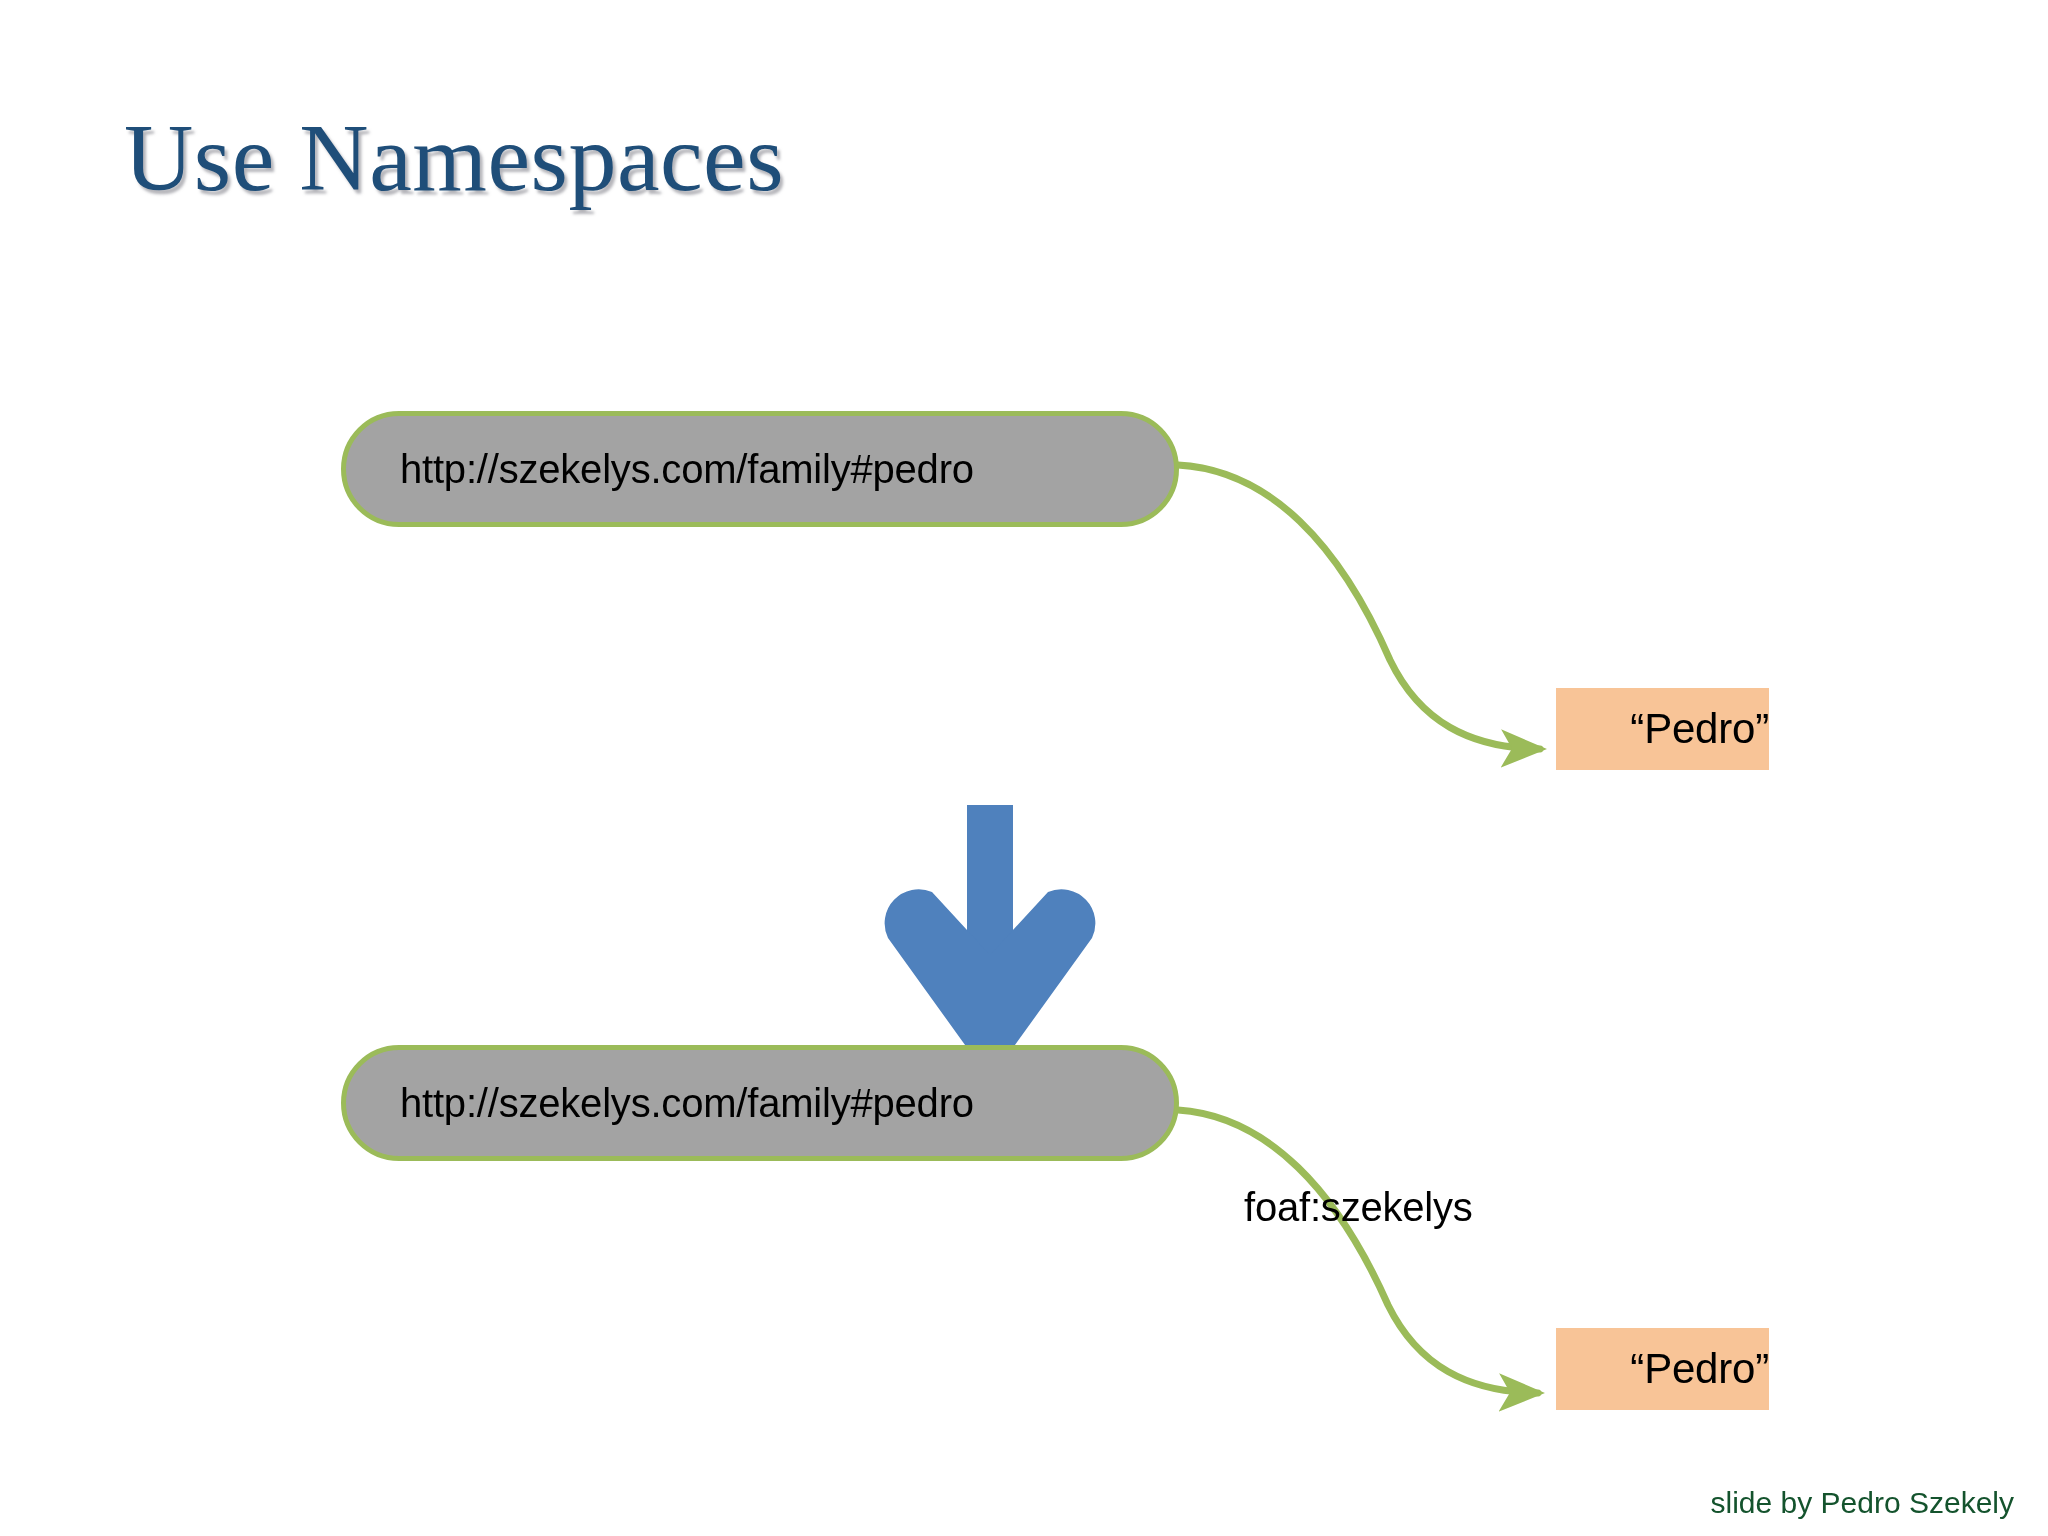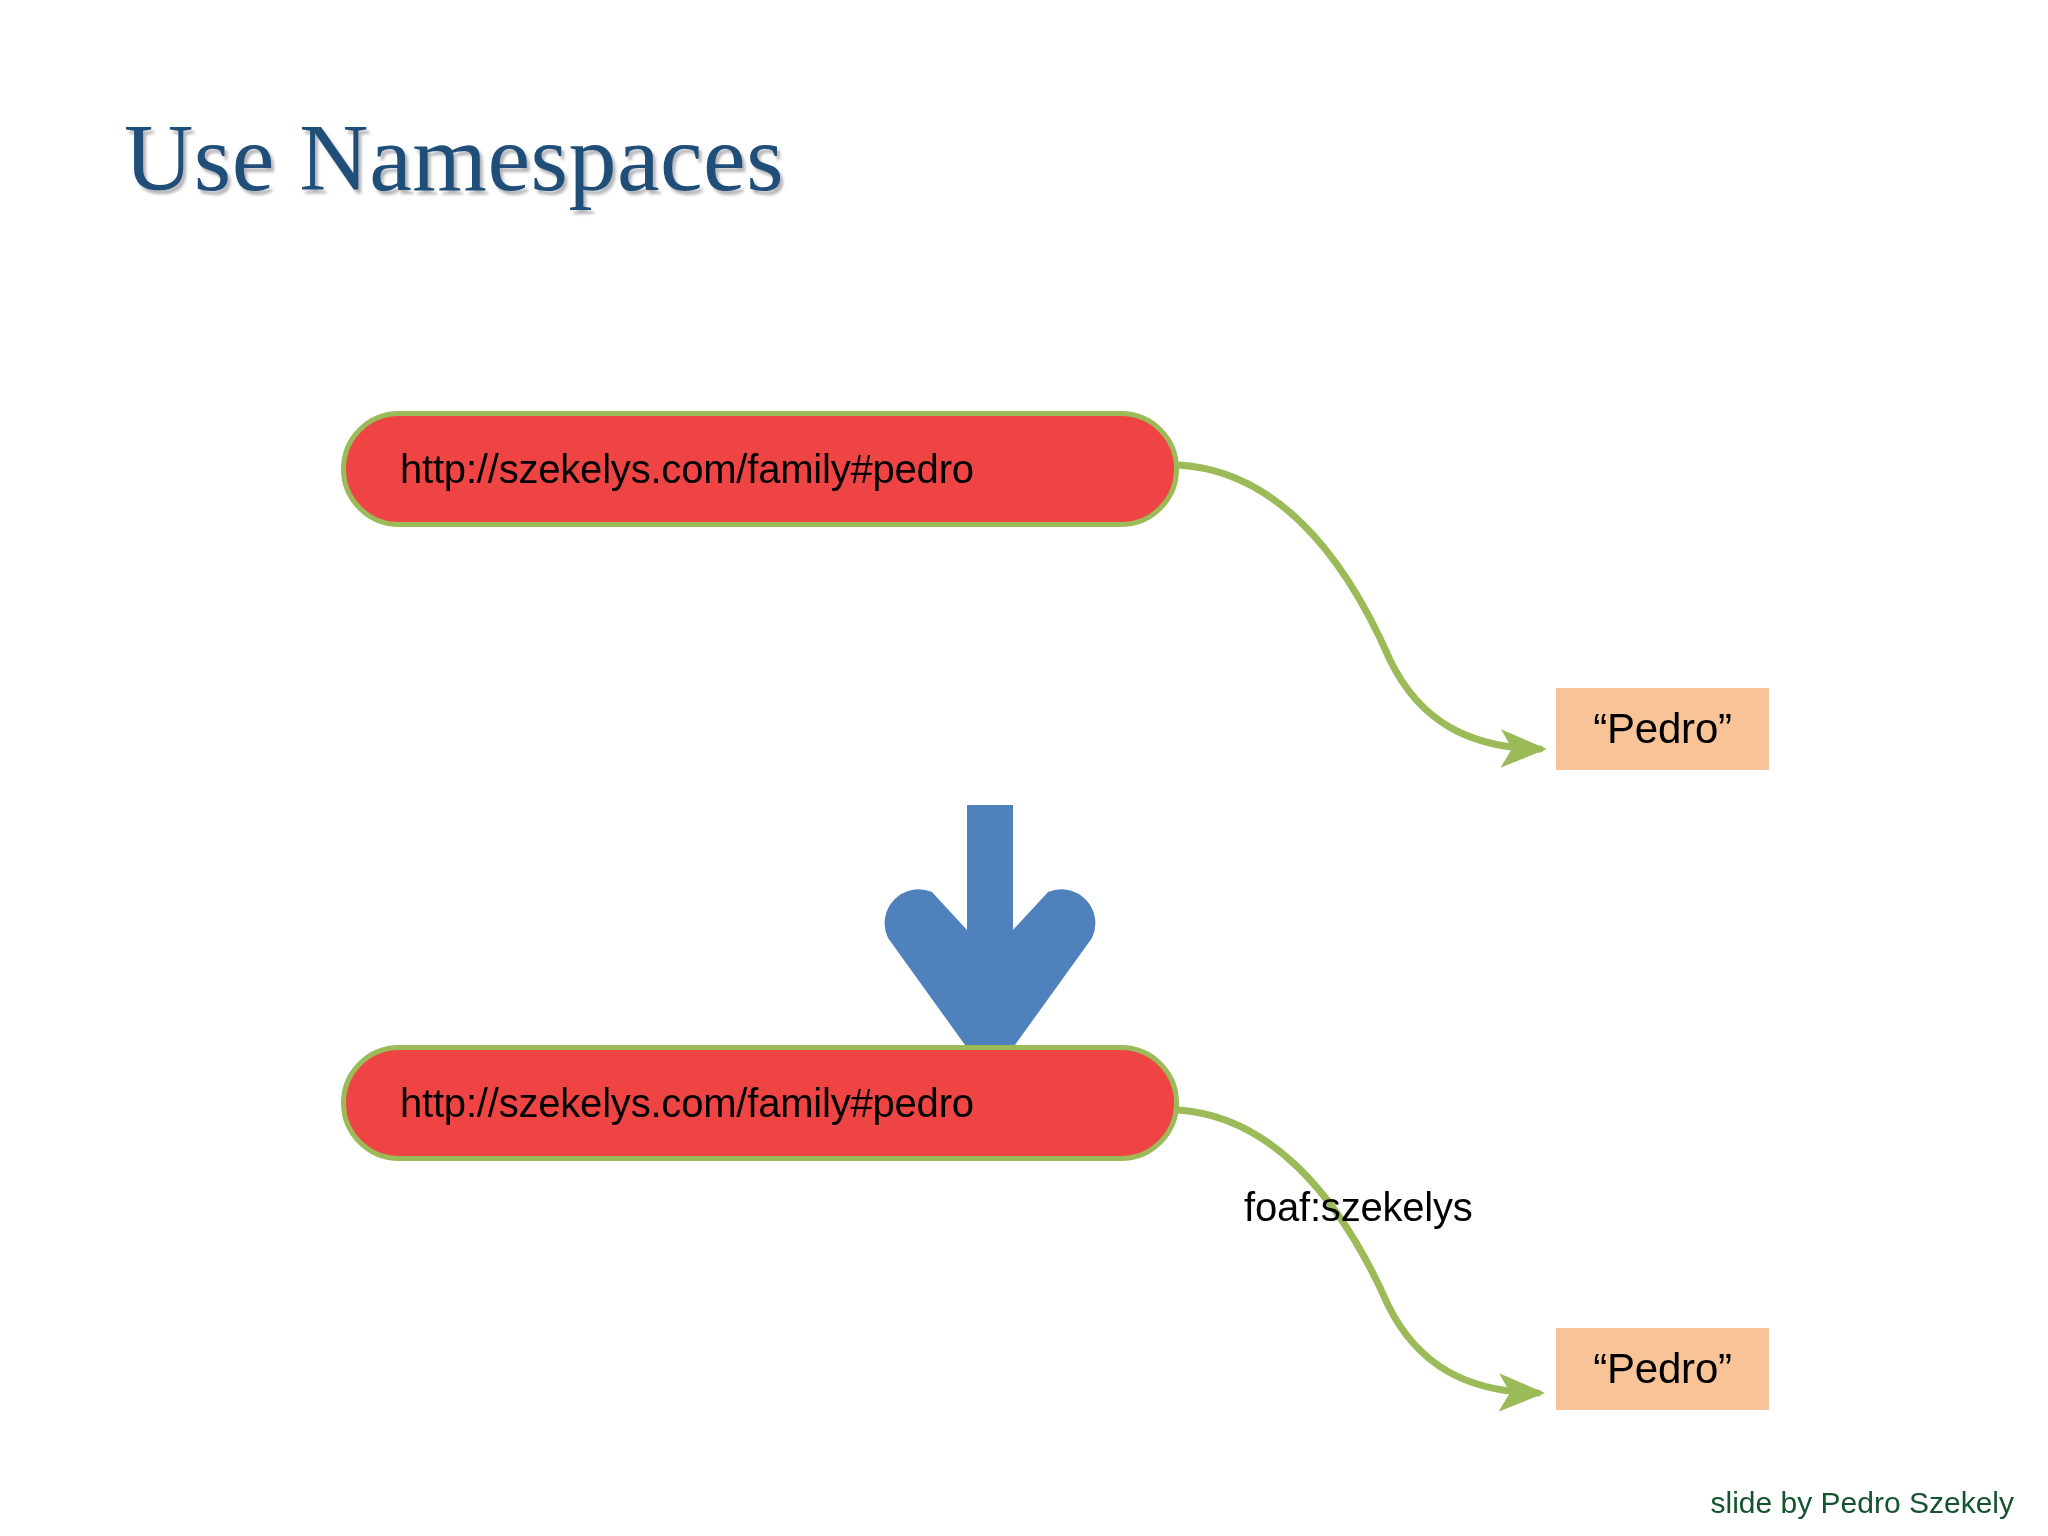--- a/index.html
+++ b/index.html
@@ -47,21 +47,21 @@
     left: 0; top: 0;
     width: 2048px;
     height: 1536px;
     pointer-events: none;
   }
 
   
   .uri-node {
     position: absolute;
     box-sizing: border-box;
-    background: #ef4444;
+    background: #a3a3a3;
     border: 5px solid #9BBB59;
     border-radius: 58px;
     display: flex;
     align-items: center;
     justify-content: flex-start;
   }
   .uri-node .node-label {
     font-family: "Liberation Sans", sans-serif;
     font-size: 40px;
     color: #000000;
@@ -69,21 +69,21 @@
     padding-left: 54px;
     letter-spacing: -0.2px;
   }
 
   .literal-node {
     position: absolute;
     box-sizing: border-box;
     background: #F8C497;
     display: flex;
     align-items: center;
-    justify-content: center;
+    justify-content: flex-end;
   }
   .literal-node .node-label {
     font-family: "Liberation Sans", sans-serif;
     font-size: 42px;
     color: #000000;
     white-space: nowrap;
     letter-spacing: -0.2px;
   }
 
   

